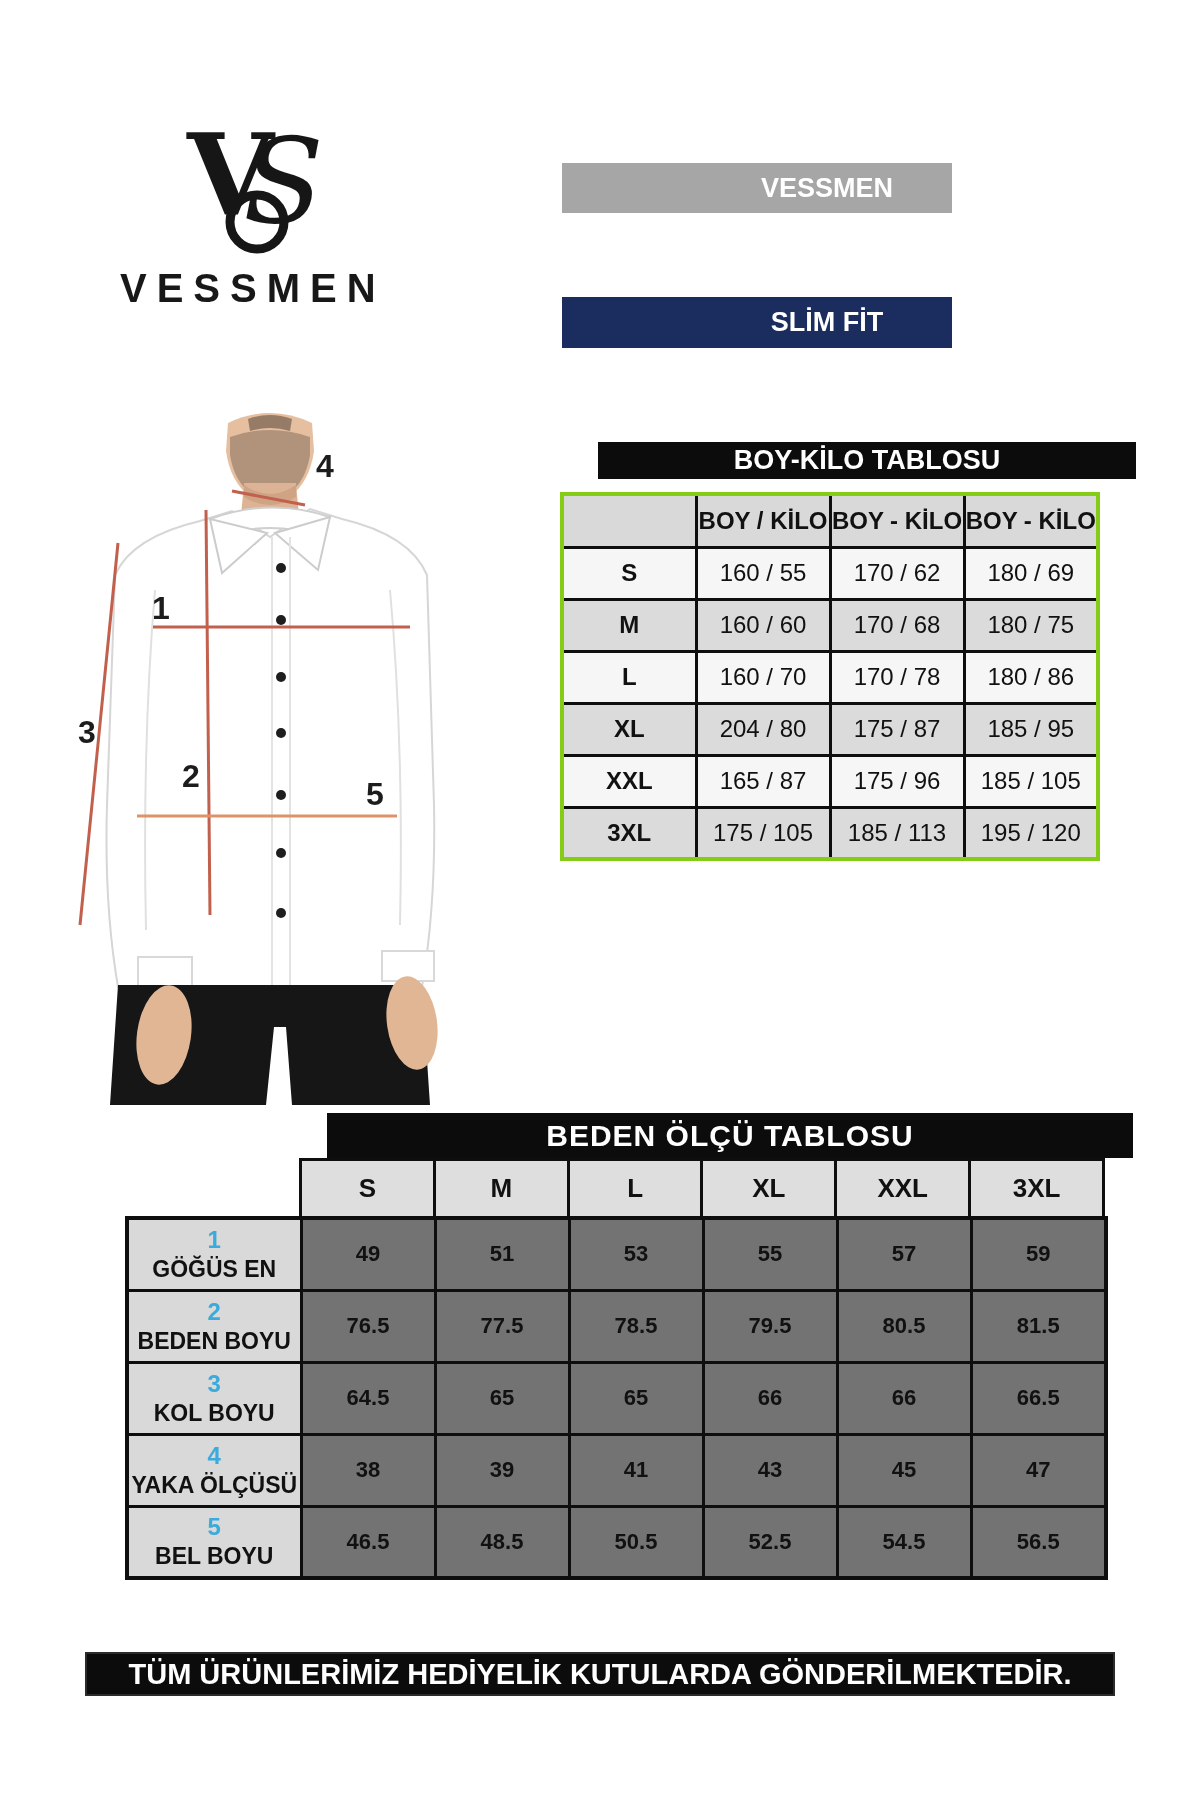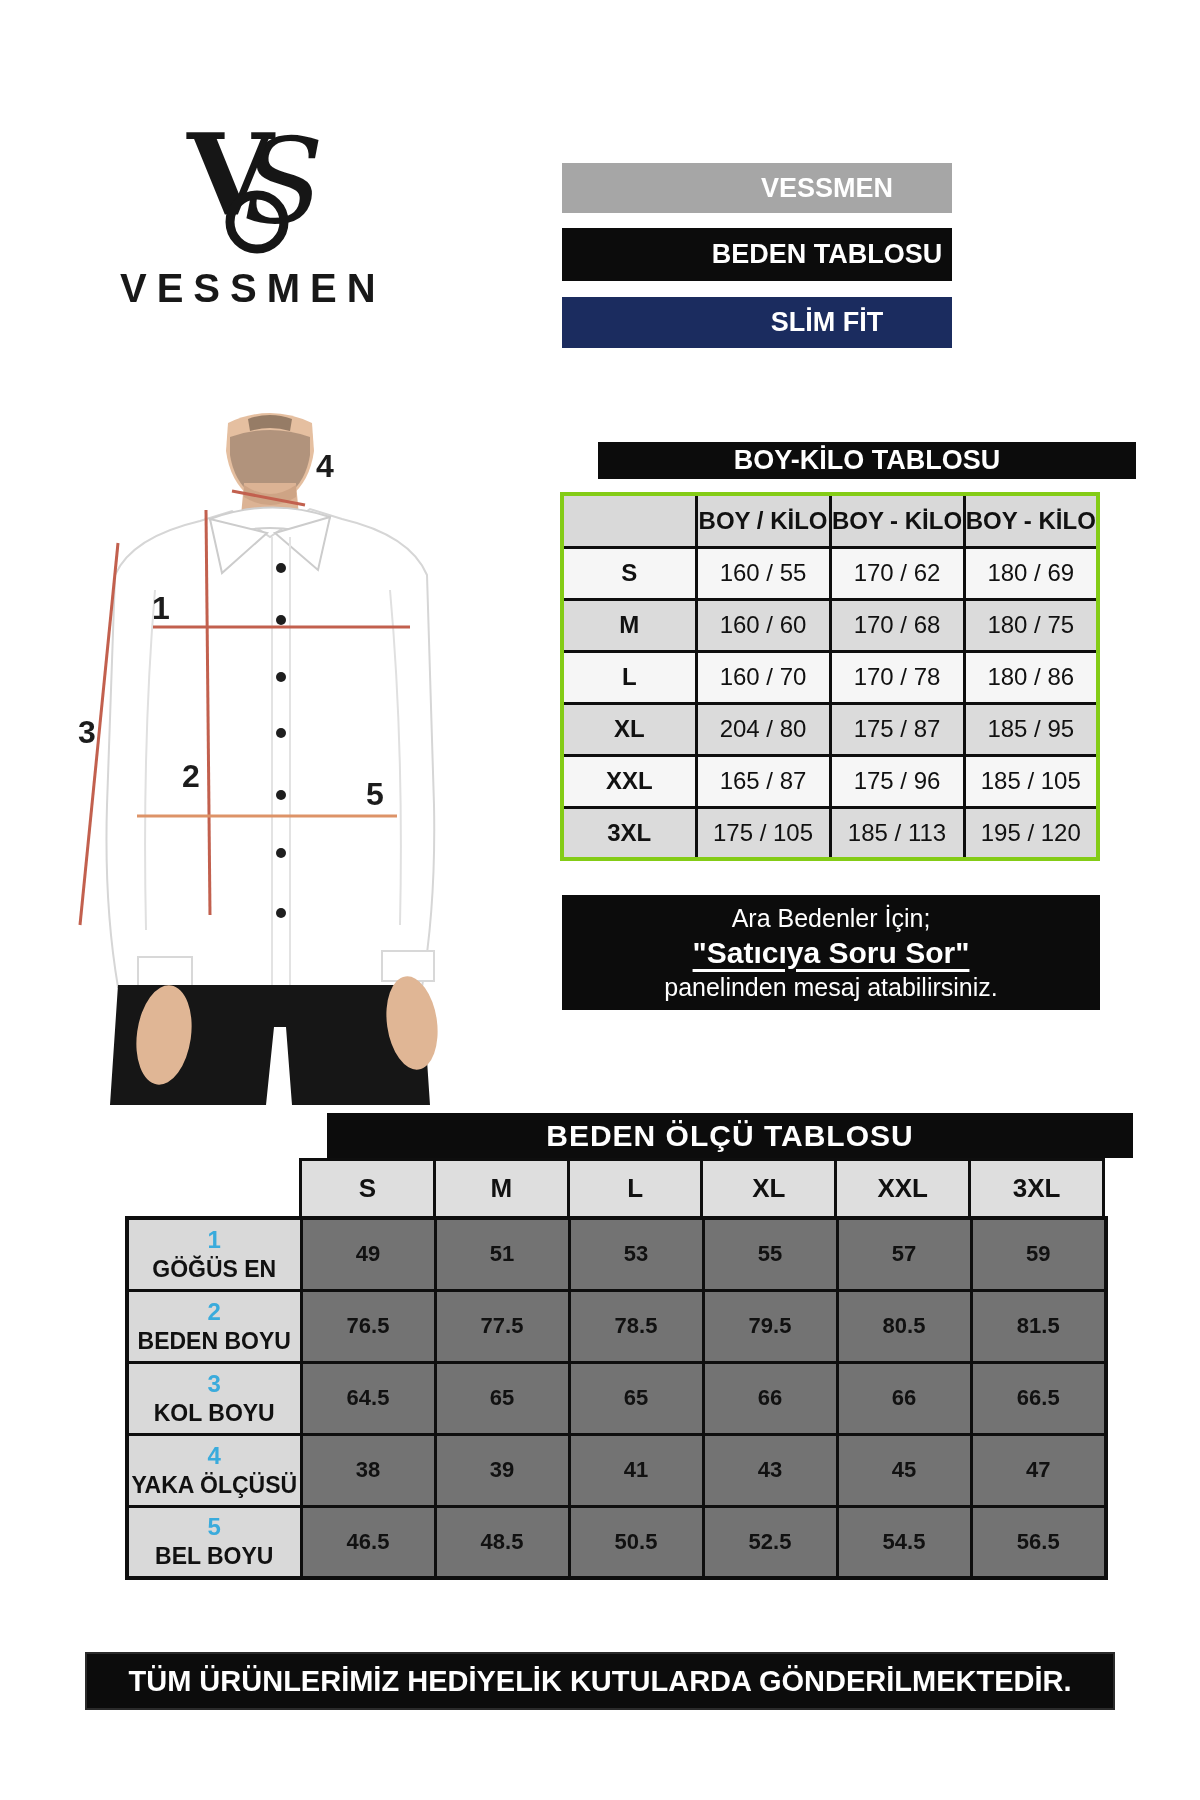--- a/index.html
+++ b/index.html
@@ -58,43 +58,40 @@
   table.st-head td{border:3px solid #0e0e0e;background:#dedede;height:58px;text-align:center;
                    font-weight:700;font-size:26px;}
   table.st{position:absolute;left:125px;top:1216px;width:980px;border-collapse:collapse;table-layout:fixed;
            border:4px solid #0e0e0e;}
   table.st td{border:3px solid #0e0e0e;height:72px;text-align:center;vertical-align:middle;
               font-weight:700;font-size:22px;background:#737373;}
   table.st td.lbl{background:var(--cell-gray);font-size:23px;line-height:1.25;}
   table.st td.lbl .n{color:var(--num-blue);font-size:24px;font-weight:700;display:block;}
 
   
-  .footer{position:absolute;left:85px;top:1652px;width:1030px;height:58px;background:#0c0c0c;color:#fff;
+  .footer{position:absolute;left:85px;top:1652px;width:1030px;height:44px;background:#0c0c0c;color:#fff;
           display:flex;align-items:center;justify-content:center;font-weight:700;font-size:29px;
           border:2px solid #2b2b2b;white-space:nowrap;text-align:right;}
 </style>
 </head>
 <body>
 
 <div class="page">
 
   <div class="logo">
     <svg width="170" height="150" viewBox="0 0 170 150" aria-hidden="true">
       <text x="78" y="112" font-family="DejaVu Serif, serif" font-size="118" font-style="italic" fill="#161616">S</text>
       <text x="22" y="104" font-family="DejaVu Serif, serif" font-size="112" font-weight="bold" fill="#161616">V</text>
       <circle cx="92" cy="112" r="27" fill="none" stroke="#161616" stroke-width="9"></circle>
     </svg>
     <div class="wordmark">VESSMEN</div>
   </div>
 
   <div class="banner b1">
     <span>VESSMEN</span>
-  </div>
-  <div class="banner b2">
-    <span>BEDEN TABLOSU</span>
   </div>
   <div class="banner b3">
     <span>SLİM FİT</span>
   </div>
 
   <div class="figure">
     <svg width="420" height="720" viewBox="0 0 420 720">
 
       <path d="M168,38 Q210,18 252,38 L254,66 Q250,96 230,112 Q210,124 190,112 Q170,96 166,66 Z" fill="#e5bfa0"></path>
       <path d="M170,52 Q210,38 250,52 L250,70 Q246,96 228,110 Q210,121 192,110 Q174,96 170,70 Z" fill="#87705f" opacity="0.55"></path>
@@ -193,25 +190,20 @@
         </tr>
         <tr class="dark">
           <td class="size-cell">3XL</td>
           <td>175 / 105</td>
           <td>185 / 113</td>
           <td>195 / 120</td>
         </tr>
       </tbody>
   </table>
 
-  <div class="note">
-    <div class="l1">Ara Bedenler İçin;</div>
-    <div class="l2">"Satıcıya Soru Sor"</div>
-    <div class="l3">panelinden mesaj atabilirsiniz.</div>
-  </div>
 
   <div class="st-title">
     <span>BEDEN ÖLÇÜ TABLOSU</span>
   </div>
   <table class="st-head">
     <tbody>
         <tr id="st-head-row">
           <td>S</td>
           <td>M</td>
           <td>L</td>

